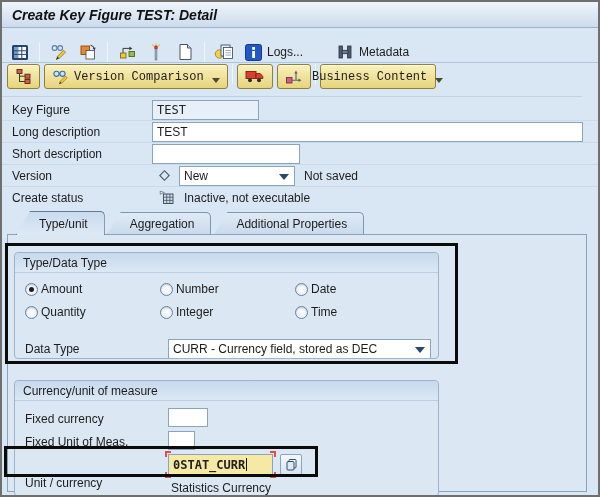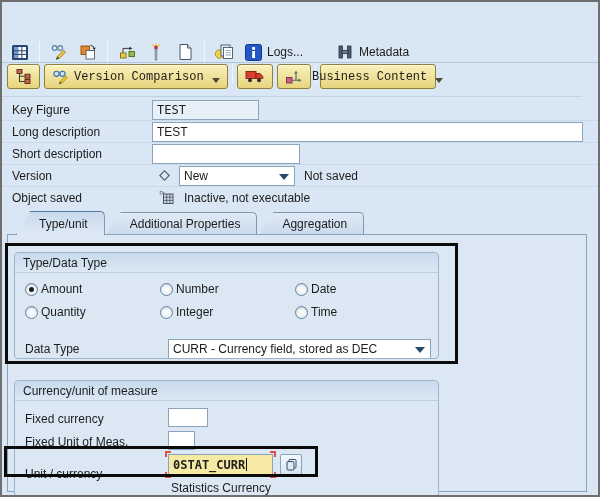--- a/index.html
+++ b/index.html
@@ -133,20 +133,23 @@
   .ann1 { left:3px; top:241px; width:453px; height:121px; }
   .ann2 { left:2px; top:444px; width:314px; height:31px; }
 
   svg { display:block; }
 </style>
 </head>
 <body>
 
 <div class="window">
 
+  <div class="titlebar">
+    <span class="title">Create Key Figure TEST: Detail</span>
+  </div>
 
   <div class="systoolbar">
     <span class="tbicon">
       <svg width="18" height="17" viewBox="0 0 18 17">
           <rect x="1" y="1" width="16" height="15" rx="1.5" fill="#24466e"></rect>
           <rect x="3" y="3" width="12" height="11" fill="#fff"></rect>
           <rect x="3" y="3" width="4.5" height="11" fill="#7a9cc4"></rect>
           <line x1="3" y1="6.8" x2="15" y2="6.8" stroke="#24466e" stroke-width="1"></line>
           <line x1="3" y1="10.4" x2="15" y2="10.4" stroke="#24466e" stroke-width="1"></line>
           <line x1="10.8" y1="3" x2="10.8" y2="14" stroke="#24466e" stroke-width="1"></line>
@@ -295,35 +298,35 @@
       <span>New</span>
       <span class="tri"></span>
     </div>
     <span class="statustext" style="left:302px">Not saved</span>
   </div>
   <div class="frow" style="top:141px">
     <span class="flabel">Short description</span>
     <div class="field" style="left:150px; width:148px"></div>
   </div>
   <div class="frow" style="top:185px; border-bottom:none">
-    <span class="flabel">Object saved</span>
+    <span class="flabel">Create status</span>
     <span style="position:absolute; left:156px; top:2px">
       <svg width="17" height="17" viewBox="0 0 17 17">
           <path d="M2.2 2 l4.2 1.6 -4.2 1.6z" fill="#efe9ce" stroke="#5c6b7a" stroke-width="0.7"></path>
           <rect x="5.5" y="5" width="9.5" height="9.5" fill="#cfd9e4" stroke="#38485a" stroke-width="0.9"></rect>
           <path d="M5.5 8.2 h9.5 M5.5 11.4 h9.5 M8.7 5 v9.5 M11.9 5 v9.5" stroke="#38485a" stroke-width="0.7"></path>
         </svg>
     </span>
     <span class="statustext" style="left:182px">Inactive, not executable</span>
   </div>
 
   <div class="tabstrip">
     <div class="tab active">Type/unit</div>
+    <div class="tab">Aggregation</div>
     <div class="tab">Additional Properties</div>
-    <div class="tab">Aggregation</div>
   </div>
 
   <div class="panel"></div>
 
   <div class="groupbox g1">
     <div class="gbheader">Type/Data Type</div>
 
     <div class="radio-item" style="left:10px; top:28px">
       <span class="rcirc sel"></span>
       <span>Amount</span>
@@ -358,21 +361,21 @@
 
   <div class="groupbox g2">
     <div class="gbheader">Currency/unit of measure</div>
 
     <span class="g2label" style="top:31px">Fixed currency</span>
     <div class="smallfield" style="left:153px; top:27px; width:40px"></div>
 
     <span class="g2label" style="top:54px">Fixed Unit of Meas.</span>
     <div class="smallfield ro" style="left:153px; top:50px; width:27px"></div>
 
-    <span class="g2label" style="top:86px">Unit / currency</span>
+    <span class="g2label" style="top:95px">Unit / currency</span>
     <div class="yellowfield mono" style="left:153px; top:73px; width:105px; font-weight:bold">
       <span>0STAT_CURR</span>
       <span class="caret"></span>
     </div>
     <span class="corner tl" style="left:150px; top:70px"></span>
     <span class="corner tr" style="left:255px; top:70px"></span>
     <span class="corner bl" style="left:150px; top:91px"></span>
     <span class="corner br" style="left:255px; top:91px"></span>
     <div class="sqbtn" style="left:265px; top:73px">
       <svg width="13" height="13" viewBox="0 0 13 13">

